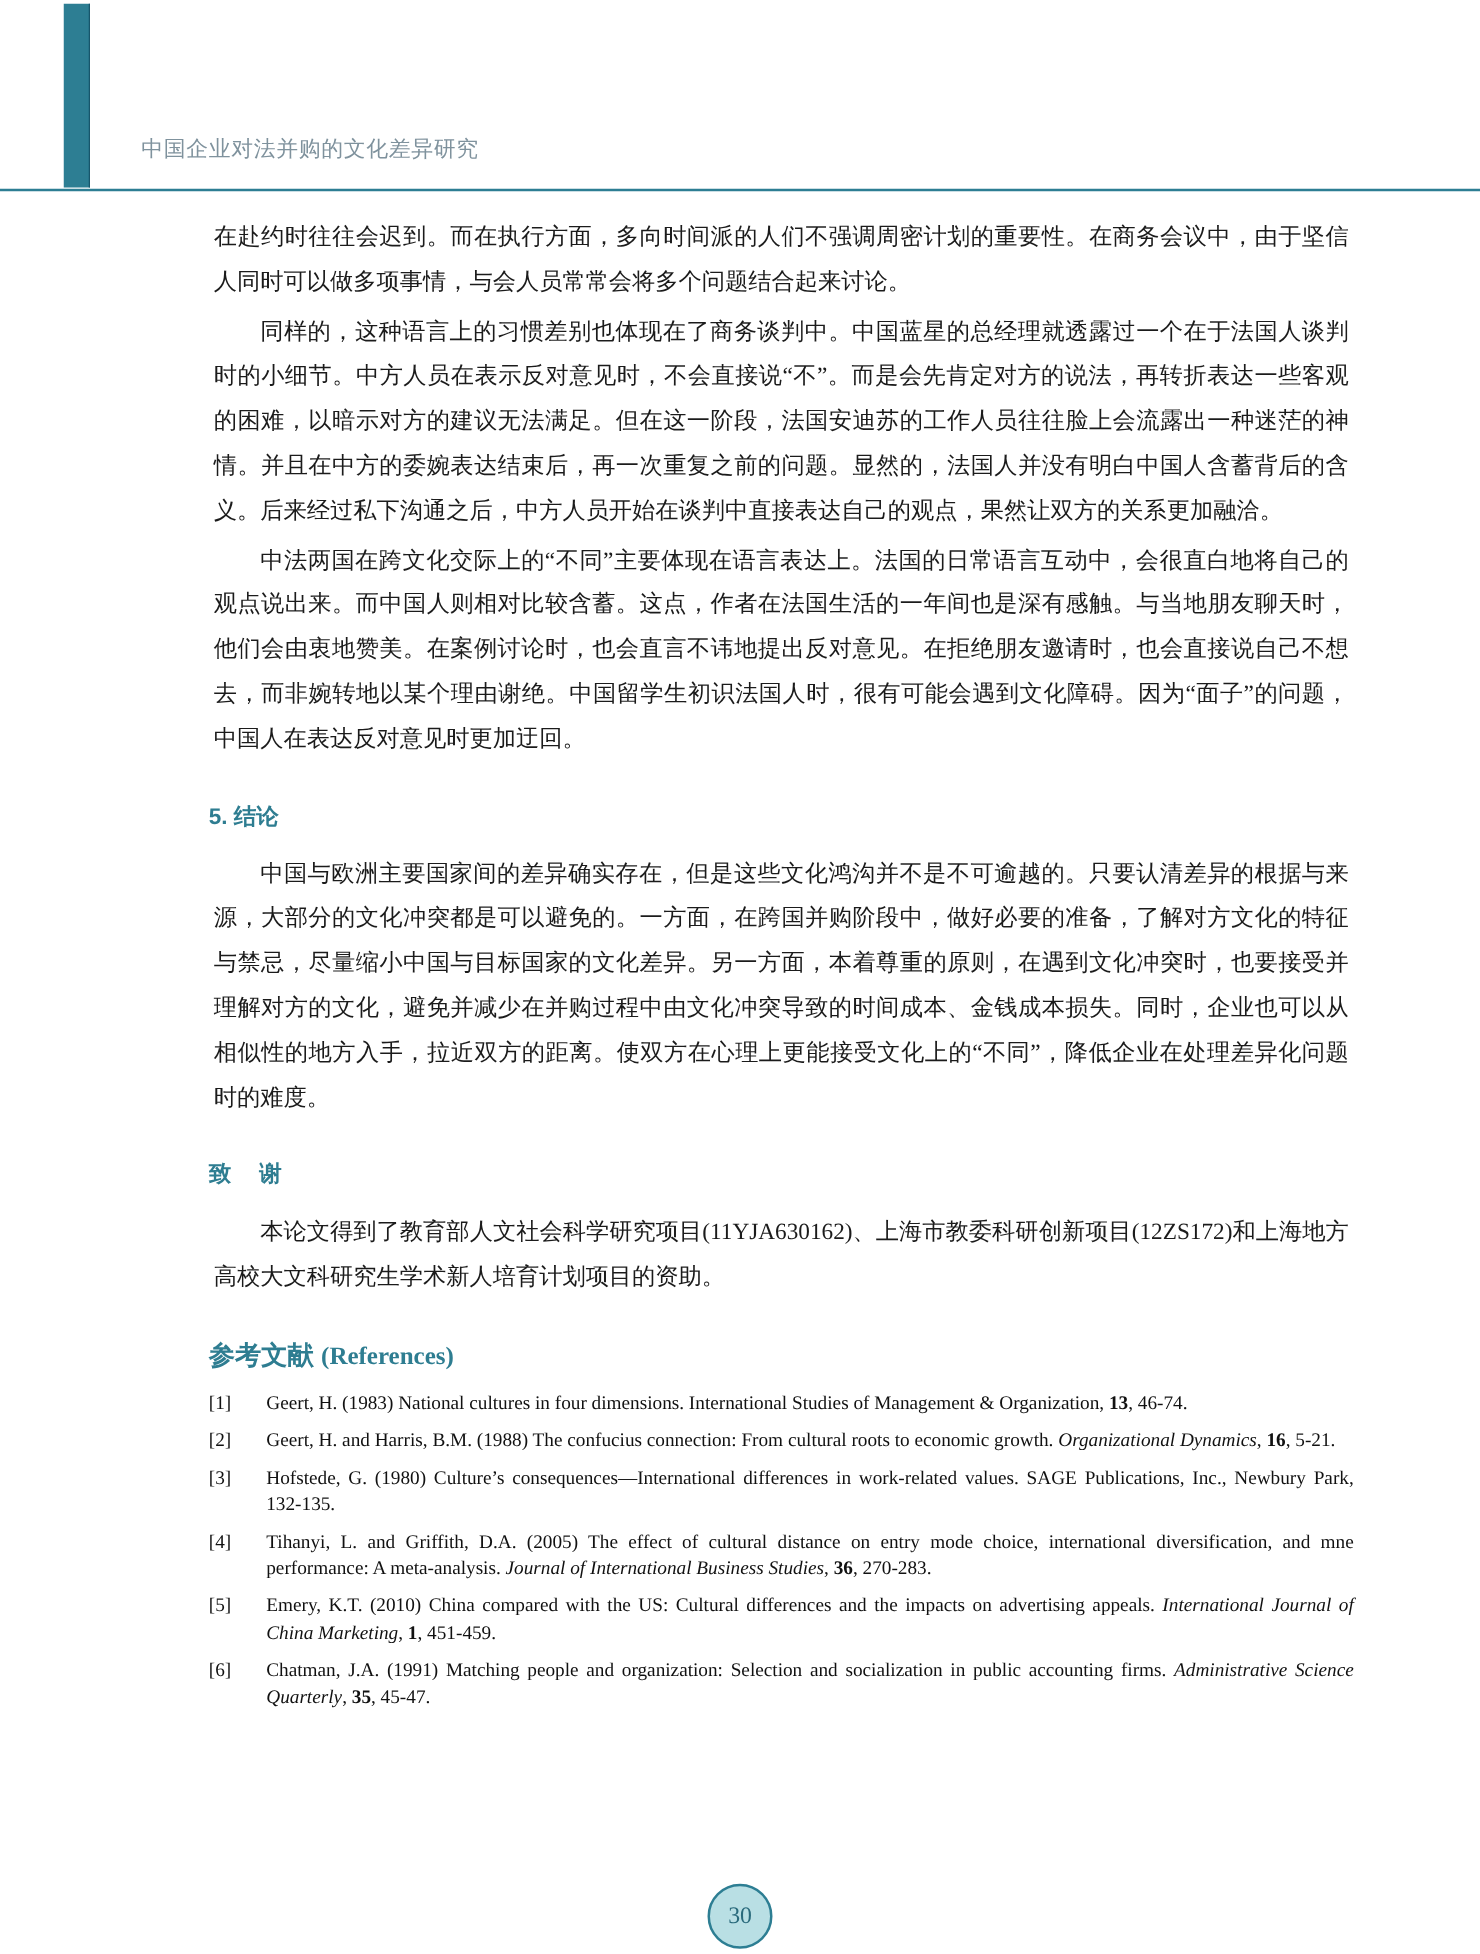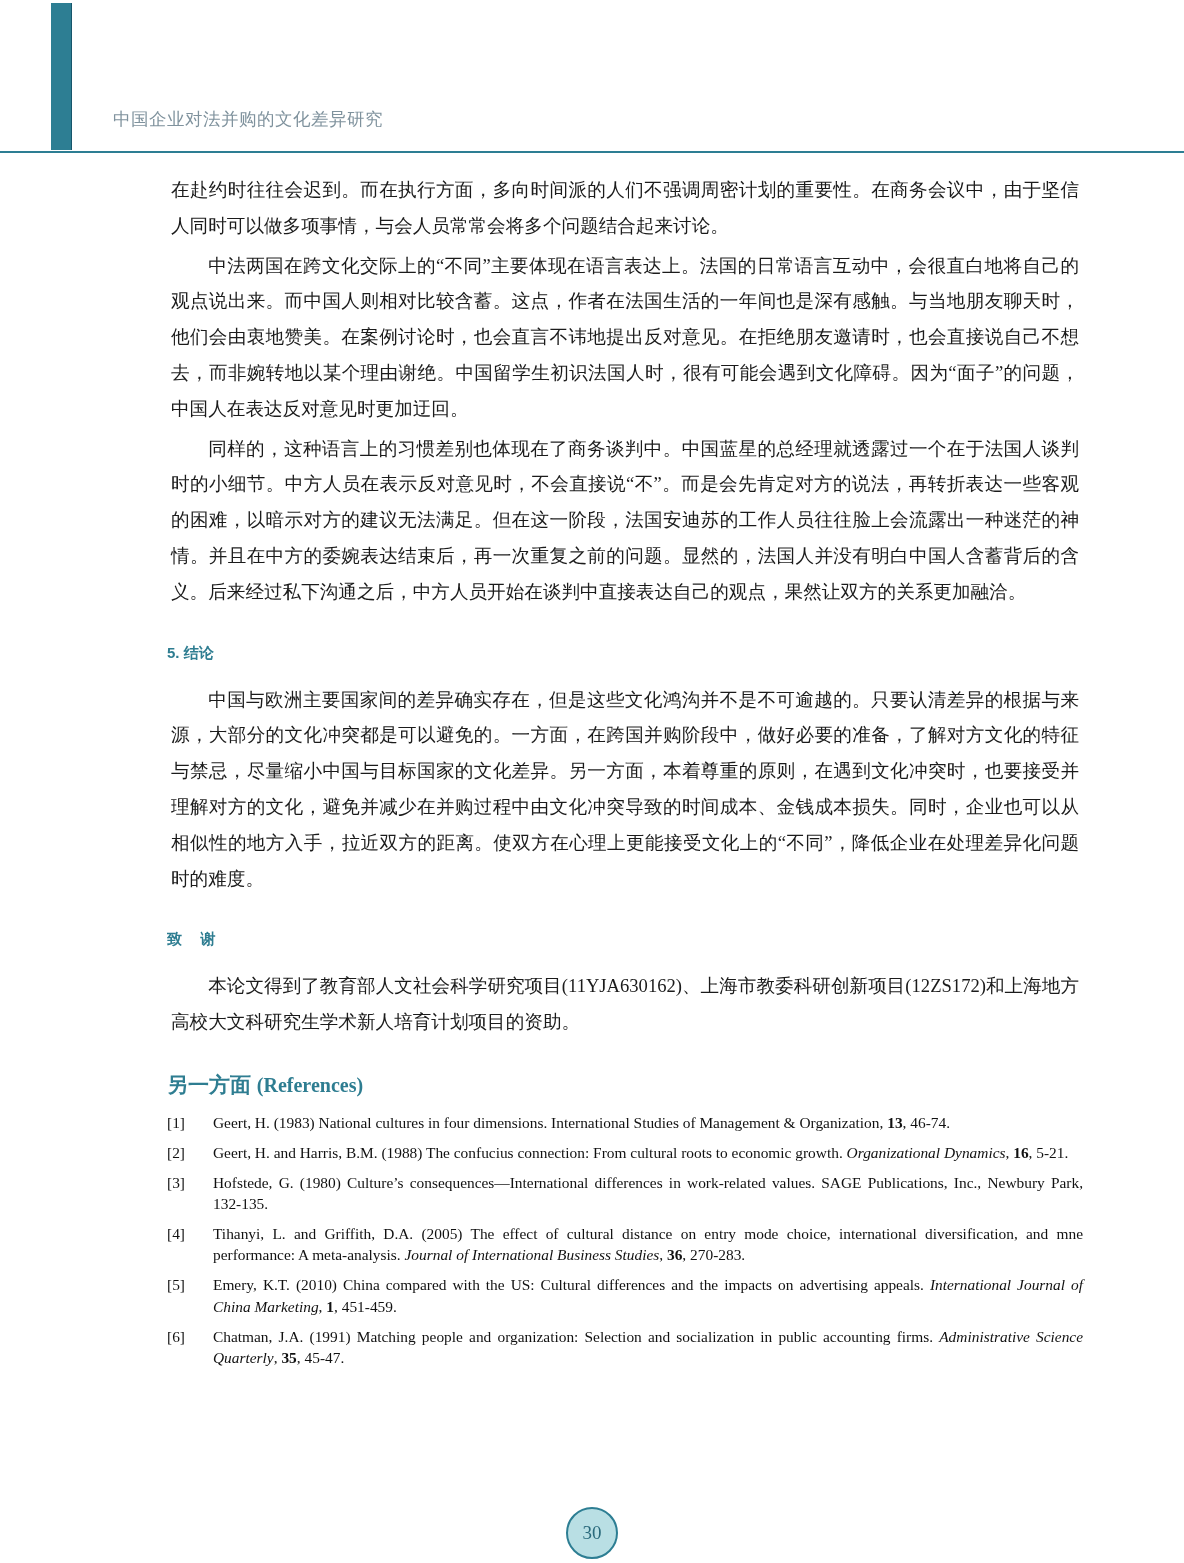--- a/index.html
+++ b/index.html
@@ -73,21 +73,21 @@
   }
   p.cn.indent {
     text-indent: 2em;
   }
 
   
   h2.section {
     margin: 0;
     color: #2e7d91;
     font-weight: bold;
-    font-size: 15px;
+    font-size: 18px;
     line-height: 26px;
     font-family: "Liberation Sans", "DejaVu Sans", sans-serif;
   }
   h2.section.ack {
     letter-spacing: 0.12em;
   }
   h2.refs {
     margin: 0;
     color: #2e7d91;
     font-weight: bold;
@@ -156,36 +156,36 @@
 
 <div class="page-header">
   <div class="header-bar" style="background: rgb(45, 126, 147);"></div>
   <div class="header-title" style="color: rgb(127, 146, 157);">中国企业对法并购的文化差异研究</div>
   <div class="header-rule" style="background: rgb(45, 126, 147);"></div>
 </div>
 
 <div class="content">
 
   <p class="cn">在赴约时往往会迟到。而在执行方面，多向时间派的人们不强调周密计划的重要性。在商务会议中，由于坚信人同时可以做多项事情，与会人员常常会将多个问题结合起来讨论。</p>
+  <p class="cn indent">同样的，这种语言上的习惯差别也体现在了商务谈判中。中国蓝星的总经理就透露过一个在于法国人谈判时的小细节。中方人员在表示反对意见时，不会直接说“不”。而是会先肯定对方的说法，再转折表达一些客观的困难，以暗示对方的建议无法满足。但在这一阶段，法国安迪苏的工作人员往往脸上会流露出一种迷茫的神情。并且在中方的委婉表达结束后，再一次重复之前的问题。显然的，法国人并没有明白中国人含蓄背后的含义。后来经过私下沟通之后，中方人员开始在谈判中直接表达自己的观点，果然让双方的关系更加融洽。</p>
   <p class="cn indent">中法两国在跨文化交际上的“不同”主要体现在语言表达上。法国的日常语言互动中，会很直白地将自己的观点说出来。而中国人则相对比较含蓄。这点，作者在法国生活的一年间也是深有感触。与当地朋友聊天时，他们会由衷地赞美。在案例讨论时，也会直言不讳地提出反对意见。在拒绝朋友邀请时，也会直接说自己不想去，而非婉转地以某个理由谢绝。中国留学生初识法国人时，很有可能会遇到文化障碍。因为“面子”的问题，中国人在表达反对意见时更加迂回。</p>
-  <p class="cn indent">同样的，这种语言上的习惯差别也体现在了商务谈判中。中国蓝星的总经理就透露过一个在于法国人谈判时的小细节。中方人员在表示反对意见时，不会直接说“不”。而是会先肯定对方的说法，再转折表达一些客观的困难，以暗示对方的建议无法满足。但在这一阶段，法国安迪苏的工作人员往往脸上会流露出一种迷茫的神情。并且在中方的委婉表达结束后，再一次重复之前的问题。显然的，法国人并没有明白中国人含蓄背后的含义。后来经过私下沟通之后，中方人员开始在谈判中直接表达自己的观点，果然让双方的关系更加融洽。</p>
 
   <div class="gap-hd-top"></div>
   <h2 class="section" style="color: rgb(46, 125, 145);">5. 结论</h2>
   <div class="gap-hd-btm"></div>
   <p class="cn indent">中国与欧洲主要国家间的差异确实存在，但是这些文化鸿沟并不是不可逾越的。只要认清差异的根据与来源，大部分的文化冲突都是可以避免的。一方面，在跨国并购阶段中，做好必要的准备，了解对方文化的特征与禁忌，尽量缩小中国与目标国家的文化差异。另一方面，本着尊重的原则，在遇到文化冲突时，也要接受并理解对方的文化，避免并减少在并购过程中由文化冲突导致的时间成本、金钱成本损失。同时，企业也可以从相似性的地方入手，拉近双方的距离。使双方在心理上更能接受文化上的“不同”，降低企业在处理差异化问题时的难度。</p>
 
   <div class="gap-hd-top"></div>
   <h2 class="section ack" style="color: rgb(46, 125, 145);">致　谢</h2>
   <div class="gap-hd-btm"></div>
   <p class="cn indent">本论文得到了教育部人文社会科学研究项目(11YJA630162)、上海市教委科研创新项目(12ZS172)和上海地方高校大文科研究生学术新人培育计划项目的资助。</p>
 
   <div class="gap-refs-top"></div>
   <h2 class="refs" style="color: rgb(46, 125, 145);">
-    <span>另一方面</span>
+    <span>参考文献</span>
     <span class="en">(References)</span>
   </h2>
   <div class="gap-refs-btm"></div>
 
   <div class="ref-list" id="ref-list">
       <div class="ref-item">
         <span class="ref-num">[1]</span>
         <span class="ref-text"><span>Geert, H. (1983) National cultures in four dimensions. International Studies of Management &amp; Organization, </span><b>13</b><span>, 46-74.</span></span>
       </div>
       <div class="ref-item">

